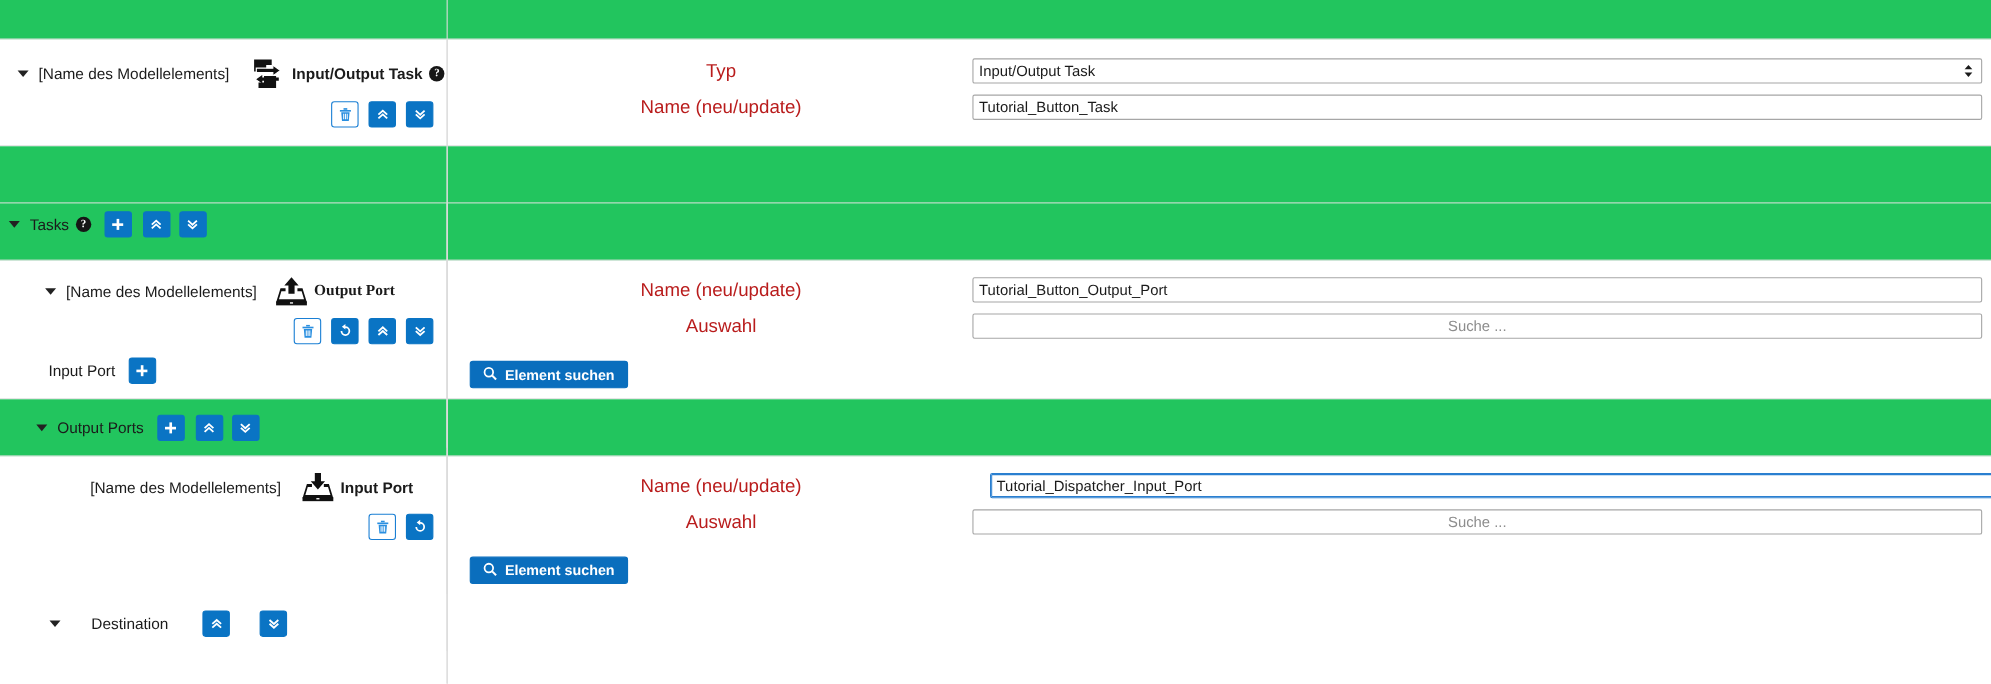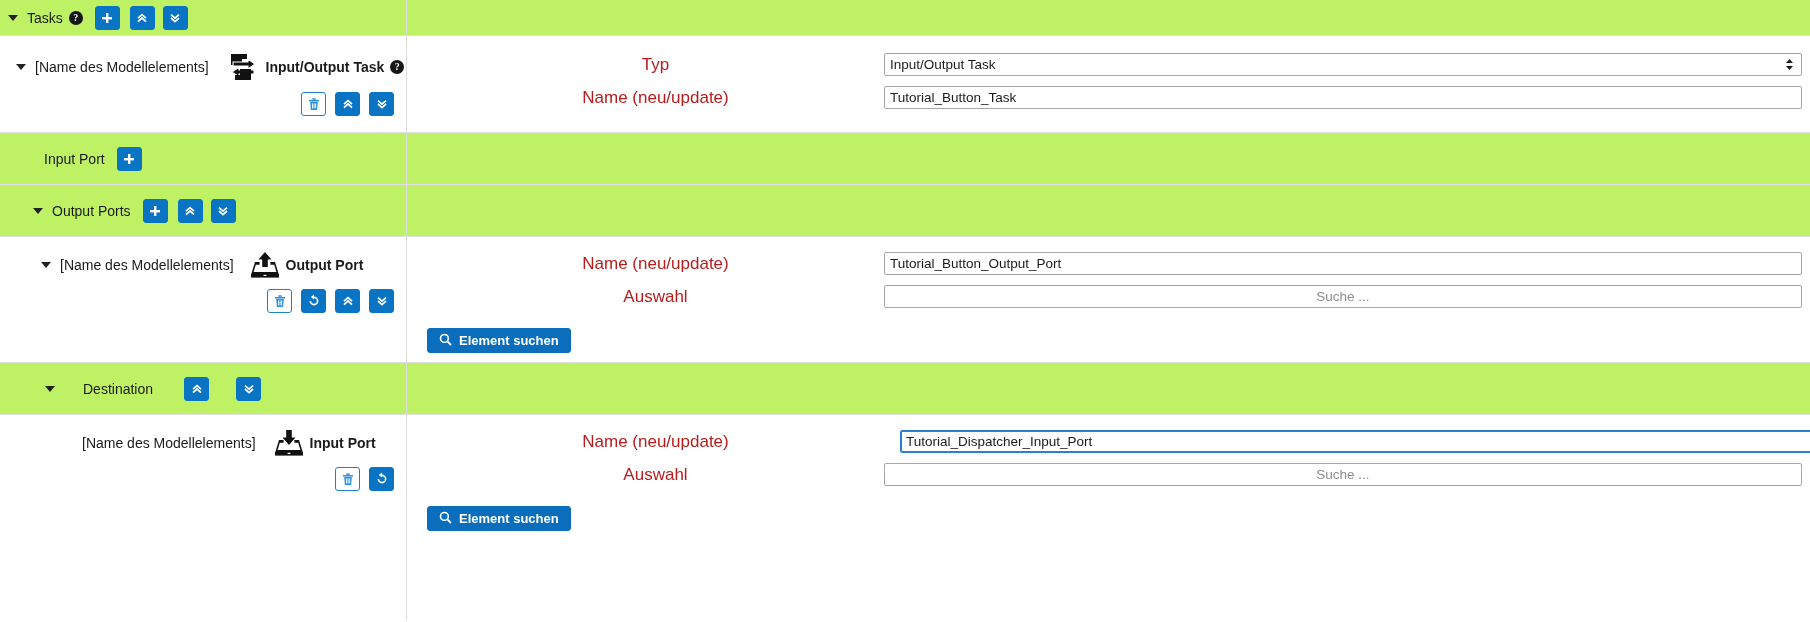--- a/index.html
+++ b/index.html
@@ -7,21 +7,21 @@
     margin: 0; padding: 0;
     width: 1810px; height: 622px;
     background: #ffffff;
     font-family: "Liberation Sans", sans-serif;
     overflow: hidden;
   }
   .page { position: relative; width: 1810px; height: 622px; background:#fff; }
 
   
   .band { display: flex; width: 100%; border-bottom: 1px solid #dfdfdf; }
-  .band.grey  { background: #bef264; }
+  .band.grey  { background: #22c55e; flex-direction: column; }
   .band.white { background: #ffffff; }
 
   .left-col  { width: 407px; flex: 0 0 407px; border-right: 1px solid #dcdcdc; position: relative; }
   .right-col { flex: 1 1 auto; position: relative; }
 
   
   .caret {
     width: 0; height: 0;
     border-left: 5px solid transparent;
     border-right: 5px solid transparent;
@@ -241,21 +241,21 @@
         <span class="caret"></span>
         <span class="node-label">[Name des Modellelements]</span>
         <span style="margin-left:16px;display:inline-flex;align-items:center;">
           <svg width="30" height="28" viewBox="0 0 30 28">
             <path d="M15 1 L21.5 8.5 H17.8 V16 H12.2 V8.5 H8.5 Z" fill="#111"></path>
             <path d="M5 11 H9.6 V13.8 H5.8 L3.6 21 H26.4 L24.2 13.8 H20.4 V11 H25 L29 24 H1 Z" fill="#111"></path>
             <rect x="1" y="23" width="28" height="3.6" fill="#111"></rect>
             <rect x="13.6" y="23.8" width="2.8" height="1.2" fill="#fff"></rect>
           </svg>
         </span>
-        <span class="node-label strong" style="margin-left:6px;">Output Port</span>
+        <span class="node-label strong" style="margin-left:6px;font-family:Liberation Serif, serif;">Output Port</span>
       </div>
       <div class="abs" style="right:12px;top:52px;display:flex;align-items:center;gap:9px;">
         <button class="btn-sq outline">
           <svg width="12" height="13" viewBox="0 0 12 13">
             <rect x="1" y="2" width="10" height="1.5" fill="#2a8fe0"></rect>
             <rect x="4.3" y="0.3" width="3.4" height="1.5" fill="#2a8fe0"></rect>
             <path d="M2.2 4 h7.6 l-0.7 8 h-6.2 z" fill="#2a8fe0"></path>
             <rect x="4" y="5.4" width="0.9" height="5" fill="#fff"></rect>
             <rect x="5.6" y="5.4" width="0.9" height="5" fill="#fff"></rect>
             <rect x="7.2" y="5.4" width="0.9" height="5" fill="#fff"></rect>

